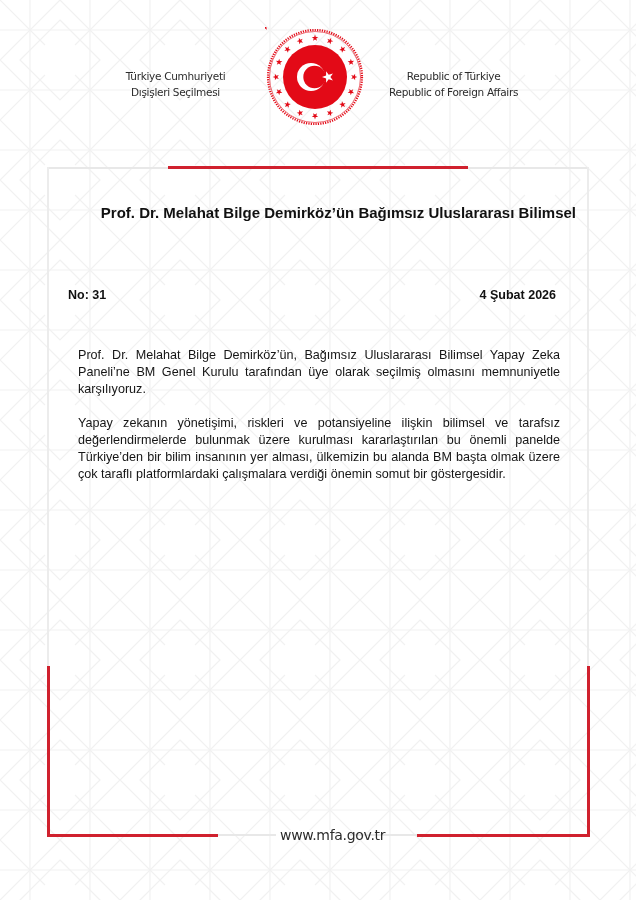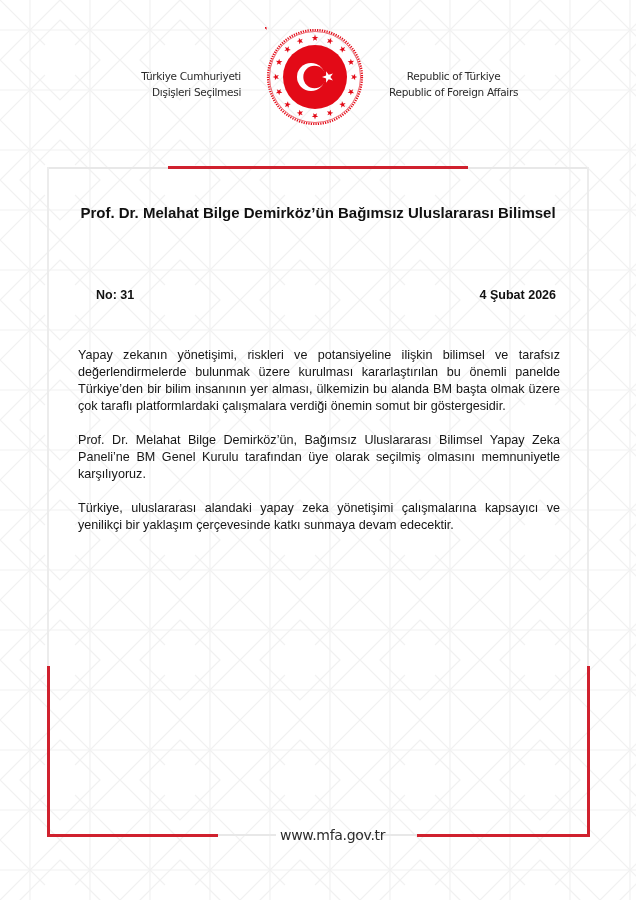--- a/index.html
+++ b/index.html
@@ -5,36 +5,36 @@
   html, body { margin: 0; padding: 0; }
   body {
     width: 636px; height: 900px; position: relative; overflow: hidden;
     background: #ffffff;
     font-family: "Liberation Sans", sans-serif;
     color: #111;
   }
   .bg-pattern { position: absolute; inset: 0; z-index: 0; }
   .layer { position: absolute; z-index: 1; }
   .hdr-left {
-    left: 110px; width: 131px; top: 68px; text-align: right;
+    left: 110px; width: 131px; top: 68px; text-align: center;
     font-family: "DejaVu Sans", sans-serif; font-size: 10.5px; line-height: 16px;
     color: #2b2b2b; letter-spacing: -0.3px;
   }
   .hdr-right {
     left: 389px; top: 68px; text-align: center;
     font-family: "DejaVu Sans", sans-serif; font-size: 10.5px; line-height: 16px;
     color: #2b2b2b; letter-spacing: -0.3px;
   }
   .logo { left: 265px; top: 27px; width: 100px; height: 100px; }
   .line { position: absolute; z-index: 1; }
   .title {
-    left: 60px; width: 516px; top: 202px; text-align: center;
+    left: 60px; width: 516px; top: 202px; text-align: right;
     font-weight: bold; font-size: 15px; line-height: 22px; color: #111;
   }
-  .meta-no { left: 96px; top: 288px; font-weight: bold; font-size: 12.5px; }
+  .meta-no { left: 68px; top: 288px; font-weight: bold; font-size: 12.5px; }
   .meta-date { right: 80px; top: 288px; font-weight: bold; font-size: 12.5px; }
   .body-text {
     left: 78px; width: 482px; top: 347px;
     font-size: 12.6px; line-height: 17px; text-align: justify; color: #151515;
   }
   .body-text p { margin: 0 0 17px 0; }
   .footer-url {
     left: 280px; top: 827px; font-family: "DejaVu Sans", sans-serif;
     font-size: 14px; color: #2b2b2b; letter-spacing: -0.3px;
   }
@@ -117,18 +117,17 @@
 <div class="line" style="left:276px; top:830px; width:74px; height:10px; background:#ffffff;"></div>
 
 <div class="layer title">
   <div>Prof. Dr. Melahat Bilge Demirköz’ün Bağımsız Uluslararası Bilimsel</div>
 </div>
 
 <div class="layer meta-no">No: 31</div>
 <div class="layer meta-date">4 Şubat 2026</div>
 
 <div class="layer body-text">
+  <p>Prof. Dr. Melahat Bilge Demirköz’ün, Bağımsız Uluslararası Bilimsel Yapay Zeka Paneli’ne BM Genel Kurulu tarafından üye olarak seçilmiş olmasını memnuniyetle karşılıyoruz.</p>
   <p>Yapay zekanın yönetişimi, riskleri ve potansiyeline ilişkin bilimsel ve tarafsız değerlendirmelerde bulunmak üzere kurulması kararlaştırılan bu önemli panelde Türkiye’den bir bilim insanının yer alması, ülkemizin bu alanda BM başta olmak üzere çok taraflı platformlardaki çalışmalara verdiği önemin somut bir göstergesidir.</p>
-  <p>Prof. Dr. Melahat Bilge Demirköz’ün, Bağımsız Uluslararası Bilimsel Yapay Zeka Paneli’ne BM Genel Kurulu tarafından üye olarak seçilmiş olmasını memnuniyetle karşılıyoruz.</p>
-  <p>Türkiye, uluslararası alandaki yapay zeka yönetişimi çalışmalarına kapsayıcı ve yenilikçi bir yaklaşım çerçevesinde katkı sunmaya devam edecektir.</p>
 </div>
 
 <div class="layer footer-url">www.mfa.gov.tr</div>
 
 </body></html>

